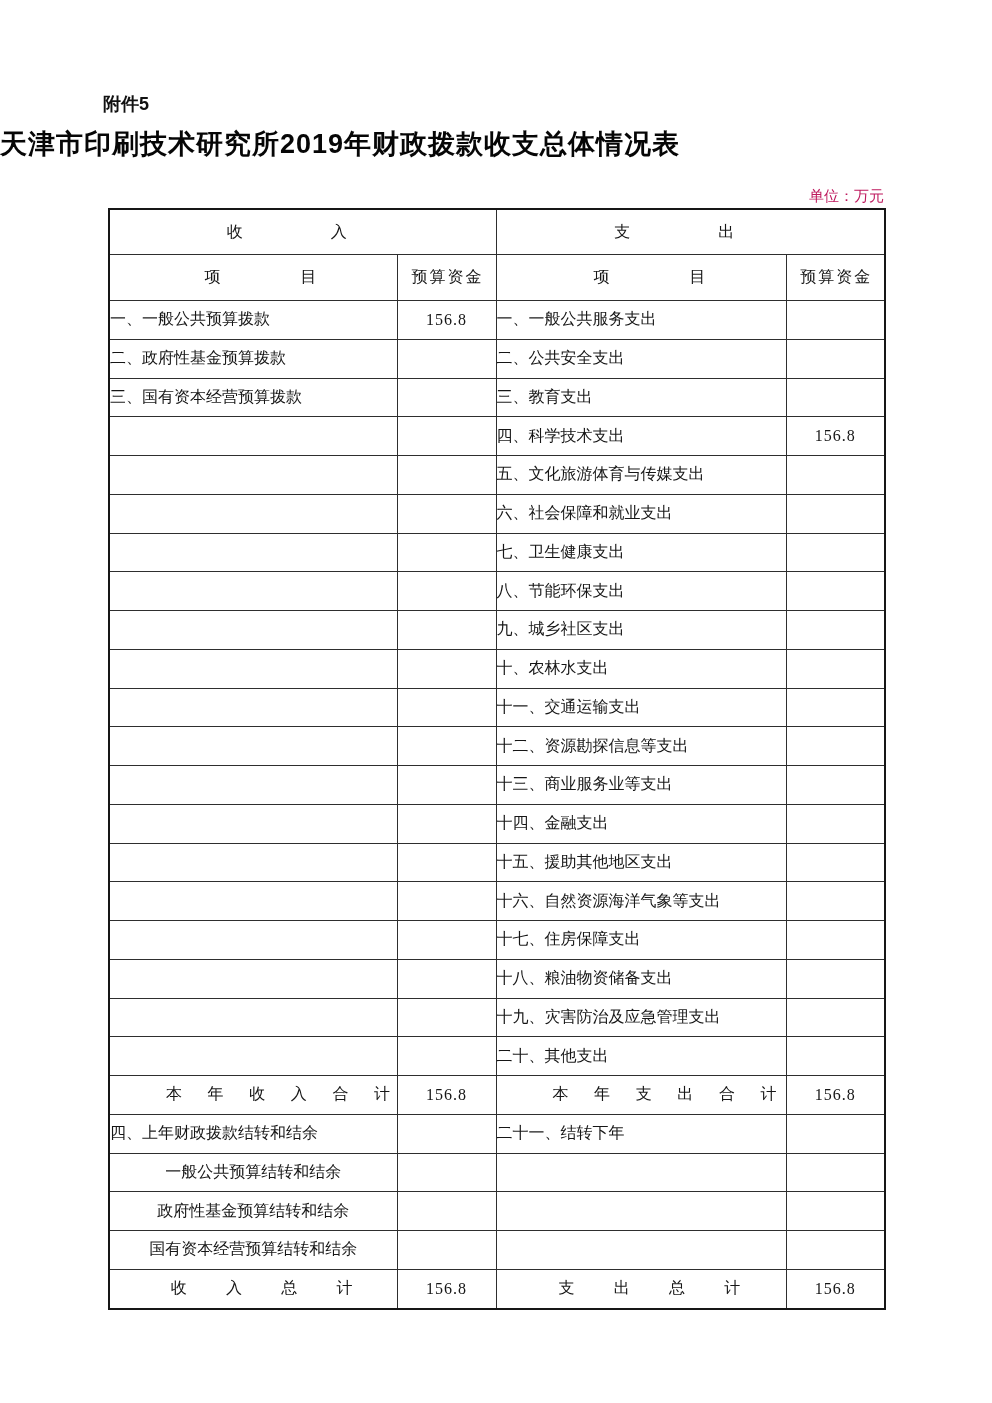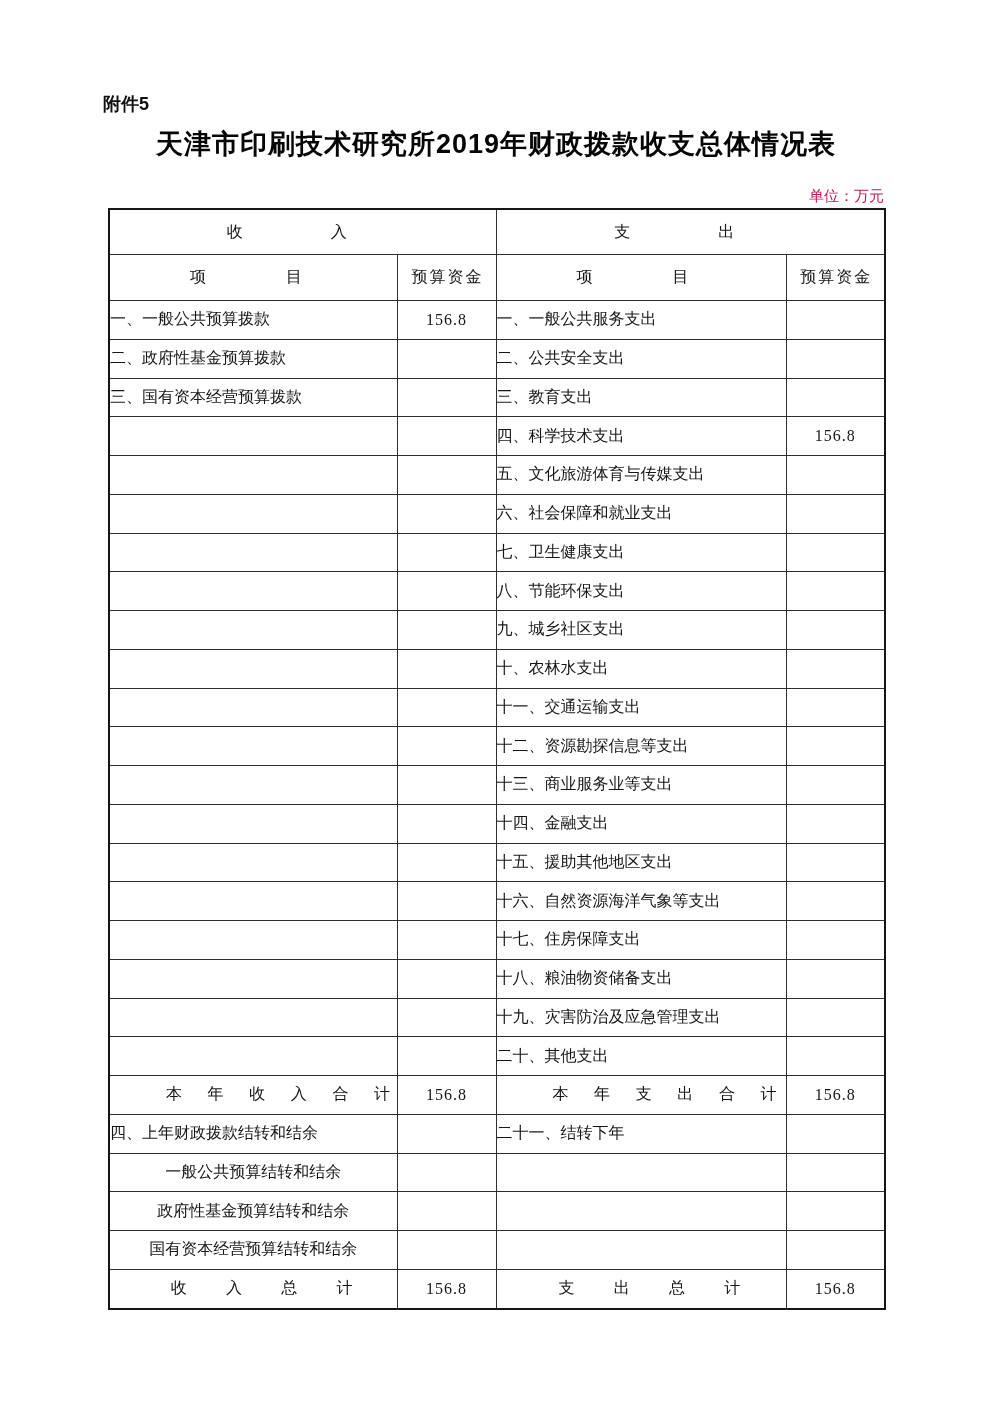--- a/index.html
+++ b/index.html
@@ -8,21 +8,21 @@
     font-family:"Liberation Serif","DejaVu Serif",serif;color:#161616;
   }
   .page{position:absolute;inset:0;}
   .attachment{
     position:absolute;left:103px;top:92px;
     font-family:"Liberation Sans","DejaVu Sans",sans-serif;
     font-weight:700;font-size:18px;color:#111;
   }
   .title{
     position:absolute;left:0;top:126px;width:100%;margin:0;
-    text-align:center;
+    text-align:left;
     font-family:"Liberation Sans","DejaVu Sans",sans-serif;
     font-weight:700;font-size:27px;letter-spacing:1px;color:#060606;
   }
   .unit{
     position:absolute;right:108px;top:187px;
     font-size:15px;color:#be185d;font-family:Liberation Mono, monospace;
   }
   table.budget{
     position:absolute;left:108px;top:208px;width:776px;
     border-collapse:collapse;table-layout:fixed;
@@ -32,21 +32,21 @@
     border:1.5px solid #2e2e2e;
     font-weight:normal;font-size:16px;color:#161616;
     overflow:hidden;white-space:nowrap;vertical-align:middle;
     padding:0;
   }
   thead tr.h1 th{height:44px;}
   thead tr.h2 th{height:45px;}
   tbody td{height:37.75px;}
   
   .sec-hd{text-align:center;letter-spacing:5.5em;text-indent:3.5em;font-family:Liberation Mono, monospace;}
-  .item-hd{text-align:left;letter-spacing:5em;text-indent:5em;}
+  .item-hd{text-align:right;letter-spacing:5em;text-indent:5em;}
   .budget-hd{text-align:center;letter-spacing:2px;text-indent:2px;}
   
   .item{text-align:left;padding-left:7px;padding-right:4px;}
   .sub{text-align:center;padding:0;}
   .total{text-align:left;letter-spacing:1.6em;text-indent:3.5em;}
   .grand{text-align:center;letter-spacing:2.45em;text-indent:3.5em;}
   .val{text-align:center;padding-right:4px;font-size:15px;letter-spacing:1px;}
 </style>
 </head>
 <body>

